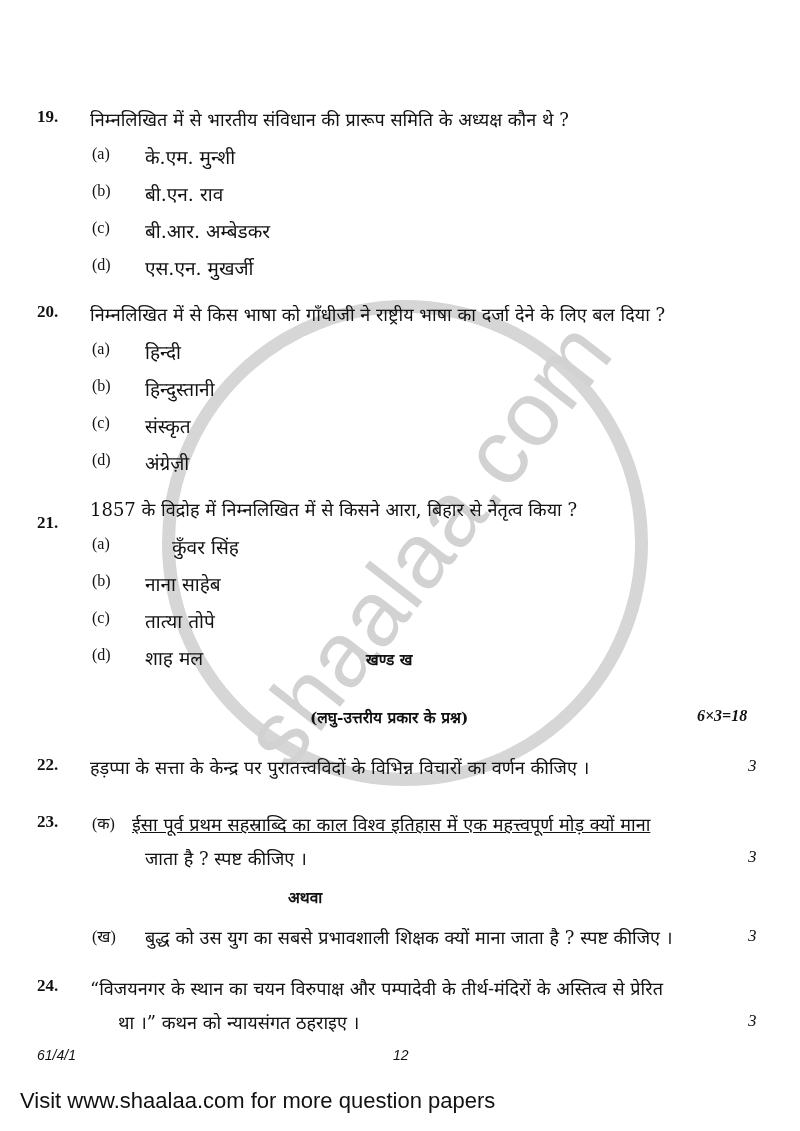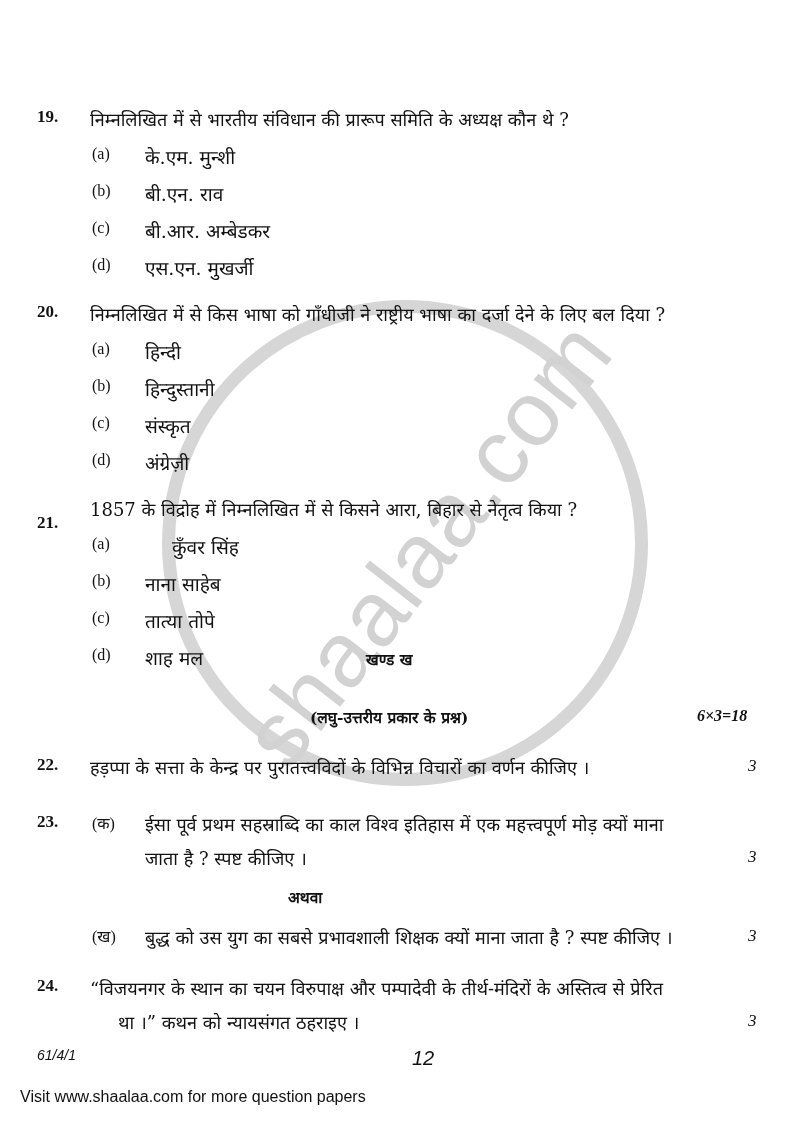--- a/index.html
+++ b/index.html
@@ -21,24 +21,24 @@
   .opt-label { position: absolute; font-family: "Liberation Serif", serif; font-size: 16px; }
   .opt-text { position: absolute; font-size: 19px; white-space: nowrap; }
   .marks { position: absolute; font-family: "Liberation Serif", serif; font-style: italic; font-size: 17px; }
 
   .section-head { position: absolute; font-weight: bold; font-size: 15.5px; z-index: 1; }
   .section-marks { position: absolute; font-family: "Liberation Serif", serif; font-weight: bold;
                    font-style: italic; font-size: 16px; z-index: 1; }
 
   .footer-code { position: absolute; left: 37px; top: 1047px; font-family: "Liberation Sans", sans-serif;
                  font-style: italic; font-size: 14px; }
-  .footer-page { position: absolute; left: 412px; top: 1047px; font-family: "Liberation Sans", sans-serif;
-                 font-style: italic; font-size: 20px; text-align: center; }
+  .footer-page { position: absolute; left: 393px; top: 1047px; font-family: "Liberation Sans", sans-serif;
+                 font-style: italic; font-size: 14px; text-align: center; }
   .footer-visit { position: absolute; left: 20px; top: 1088px; font-family: "Liberation Sans", sans-serif;
-                  font-size: 16px; color: #111; }
+                  font-size: 22px; color: #111; }
 </style>
 </head>
 <body>
 
 <div class="page">
 
   <div class="watermark"></div>
   <div class="watermark-text">shaalaa.com</div>
 
   <div class="q" style="left:0;top:0;">
@@ -86,21 +86,21 @@
 
   <div class="q" style="left:0;top:0;">
     <span class="qnum" style="left:37px;top:755px;">22.</span>
     <span class="qtext" style="left:90px;top:755px;">हड़प्पा के सत्ता के केन्द्र पर पुरातत्त्वविदों के विभिन्न विचारों का वर्णन कीजिए ।</span>
     <span class="marks" style="left:748px;top:756px;">3</span>
   </div>
 
   <div class="q" style="left:0;top:0;">
     <span class="qnum" style="left:37px;top:812px;">23.</span>
     <span class="opt-label" style="left:92px;top:812px;">(क)</span>
-    <span class="qtext" style="left:145px;top:812px;">ईसा पूर्व प्रथम सहस्राब्दि का काल विश्व इतिहास में एक महत्त्वपूर्ण मोड़ क्यों माना</span>
+    <span class="qtext" style="left:132px;top:812px;text-decoration:underline;">ईसा पूर्व प्रथम सहस्राब्दि का काल विश्व इतिहास में एक महत्त्वपूर्ण मोड़ क्यों माना</span>
     <span class="qtext" style="left:145px;top:846px;">जाता है ? स्पष्ट कीजिए ।</span>
     <span class="marks" style="left:748px;top:847px;">3</span>
     <span class="section-head" style="left:288px;top:886px;">अथवा</span>
     <span class="opt-label" style="left:92px;top:925px;">(ख)</span>
     <span class="qtext" style="left:145px;top:925px;">बुद्ध को उस युग का सबसे प्रभावशाली शिक्षक क्यों माना जाता है ? स्पष्ट कीजिए ।</span>
     <span class="marks" style="left:748px;top:926px;">3</span>
   </div>
 
   <div class="q" style="left:0;top:0;">
     <span class="qnum" style="left:37px;top:976px;">24.</span>

